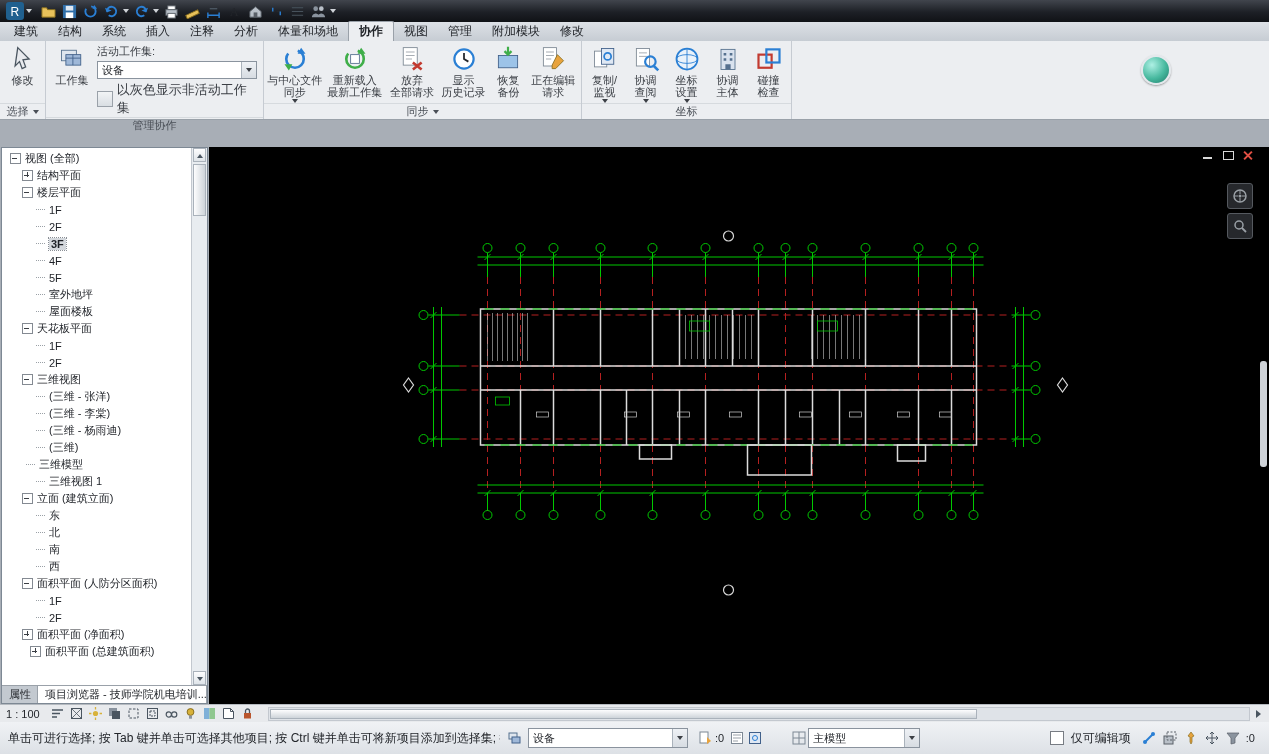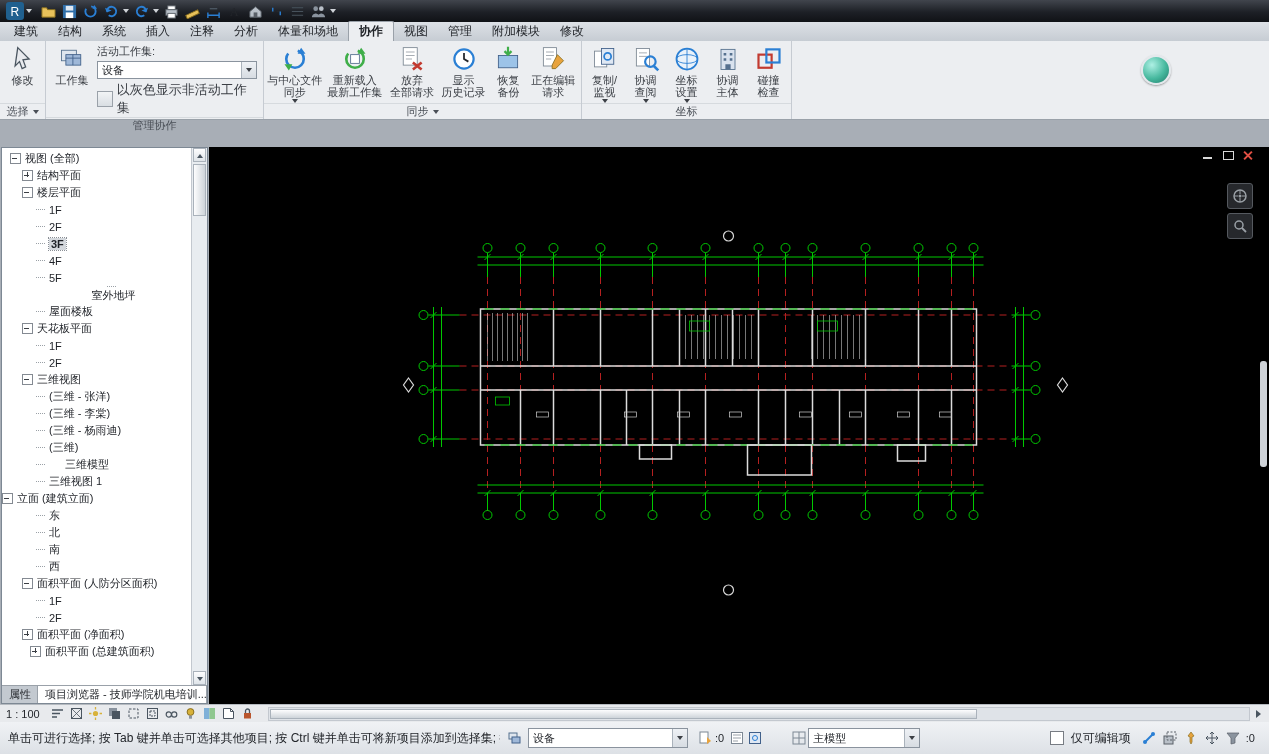--- a/index.html
+++ b/index.html
@@ -459,21 +459,21 @@
             <span class="tlabel sel">3F</span>
           </div>
           <div class="titem" style="padding-left: 34px;">
             <span class="exp-spacer"></span>
             <span class="tlabel">4F</span>
           </div>
           <div class="titem" style="padding-left: 34px;">
             <span class="exp-spacer"></span>
             <span class="tlabel">5F</span>
           </div>
-          <div class="titem" style="padding-left: 34px; flex-direction: column;">
+          <div class="titem" style="padding-left: 34px;">
             <span class="exp-spacer"></span>
             <span class="tlabel">室外地坪</span>
           </div>
           <div class="titem" style="padding-left: 34px;">
             <span class="exp-spacer"></span>
             <span class="tlabel">屋面楼板</span>
           </div>
           <div class="titem" style="padding-left: 20px;">
             <span class="exp"></span>
             <span class="tlabel">天花板平面</span>
@@ -499,29 +499,29 @@
             <span class="tlabel">(三维 - 李棠)</span>
           </div>
           <div class="titem" style="padding-left: 34px;">
             <span class="exp-spacer"></span>
             <span class="tlabel">(三维 - 杨雨迪)</span>
           </div>
           <div class="titem" style="padding-left: 34px;">
             <span class="exp-spacer"></span>
             <span class="tlabel">(三维)</span>
           </div>
-          <div class="titem" style="padding-left: 34px; gap: 16px;">
+          <div class="titem" style="padding-left: 24px;">
             <span class="exp-spacer"></span>
             <span class="tlabel">三维模型</span>
           </div>
           <div class="titem" style="padding-left: 34px;">
             <span class="exp-spacer"></span>
             <span class="tlabel">三维视图 1</span>
           </div>
-          <div class="titem" style=" align-items: center;">
+          <div class="titem" style="padding-left: 20px; align-items: center;">
             <span class="exp"></span>
             <span class="tlabel">立面 (建筑立面)</span>
           </div>
           <div class="titem" style="padding-left: 34px;">
             <span class="exp-spacer"></span>
             <span class="tlabel">东</span>
           </div>
           <div class="titem" style="padding-left: 34px;">
             <span class="exp-spacer"></span>
             <span class="tlabel">北</span>

